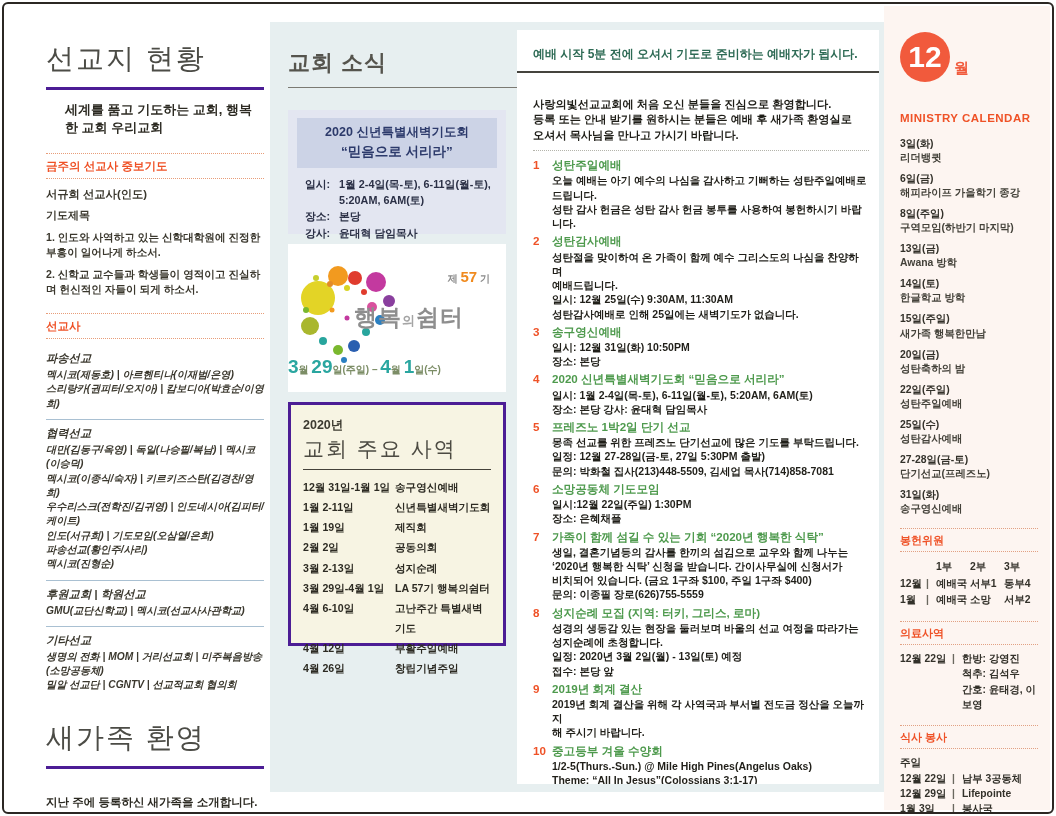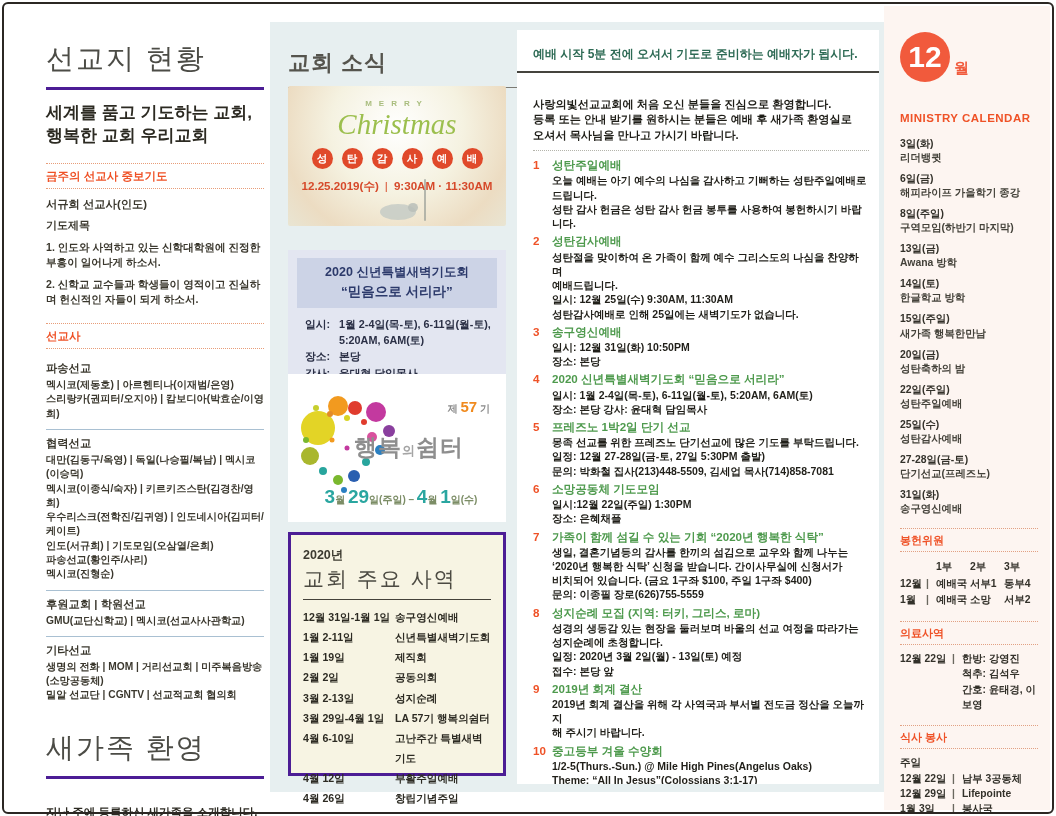--- a/index.html
+++ b/index.html
@@ -9,27 +9,27 @@
   }
   *{margin:0;padding:0;box-sizing:border-box;}
   html,body{width:1056px;height:816px;background:#fff;}
   body{font-family:"Liberation Sans","DejaVu Sans",sans-serif;color:var(--ink);position:relative;overflow:hidden;}
   .frame{position:absolute;inset:2px;border:2px solid #2b2723;border-radius:6px;pointer-events:none;z-index:50;}
 
   
   .left-col{position:absolute;left:46px;top:40px;width:218px;}
   .big-title{font-size:28px;letter-spacing:2px;color:#4c4c46;font-weight:normal;
     padding-bottom:9px;border-bottom:3px solid #4c1d95;}
-  .left-sub{margin-top:11px;font-size:17px;font-weight:bold;color:#2c2a22;}
+  .left-sub{margin-top:11px;font-size:13px;font-weight:bold;color:#2c2a22;margin-left:19px;}
   .sec-hdr{margin-top:16px;color:var(--accent);font-weight:bold;font-size:11.5px;
     padding:5px 0 4px;border-top:1px dotted #e89d79;border-bottom:1px dotted #e89d79;}
   .m-body{font-size:10.6px;font-weight:bold;color:var(--body);line-height:1.42;margin-top:7px;}
   .m-name{font-size:11.3px;font-weight:bold;color:var(--body);margin-top:8px;}
   .m-label{font-size:11px;font-weight:bold;color:var(--body);margin-top:6px;}
-  .m-group{border-top:1px solid #a9c0d2;padding-top:6px;margin-top:8px;}
+  .m-group{border-top:1px solid #a9c0d2;padding-top:6px;margin-top:8px;font-style:italic;}
   .m-group:first-child{border-top:none;margin-top:6px;}
   .m-group-title{font-size:11.3px;font-weight:bold;color:var(--body);margin-bottom:2px;}
   .m-line{font-size:10.2px;font-weight:bold;color:var(--body);line-height:1.4;}
 
   .nf-title{margin-top:26px;}
   .nf-sub{margin-top:26px;font-size:11.5px;font-weight:bold;color:#2c2a22;}
   .nf-table{margin-top:8px;}
   .nf-head{display:flex;border-top:1px dotted #e89d79;border-bottom:1.5px solid #44423a;
     padding:5px 0 4px;color:var(--accent);font-weight:bold;font-size:10.6px;line-height:1.25;white-space:pre-line;}
   .nfc0{width:42px;} .nfc1{width:40px;} .nfc2{width:46px;} .nfc3{width:56px;} .nfc4{width:34px;}
@@ -55,26 +55,26 @@
   .staff{position:absolute;left:136px;bottom:5px;width:2px;height:42px;background:#9aa098;opacity:.7;border-radius:2px;}
 
   .pm-box{margin-top:24px;height:124px;background:#e3e6f1;padding:8px 9px;}
   .pm-title{background:#ccd3e6;text-align:center;padding:6px 2px 7px;color:var(--navy);font-weight:bold;}
   .pm-title .l1{font-size:12.5px;} .pm-title .l2{font-size:13.5px;margin-top:2px;}
   .pm-rows{margin-top:8px;}
   .pm-row{display:flex;font-size:10.8px;font-weight:bold;color:#2b3046;line-height:1.5;}
   .pm-label{width:34px;margin-left:8px;flex:none;}
   .pm-row.cont .pm-label{visibility:hidden;}
 
-  .sh-card{margin-top:0;height:148px;background:#fff;position:relative;overflow:hidden;}
+  .sh-card{margin-top:10px;height:148px;background:#fff;position:relative;overflow:hidden;}
   .sh-gi{position:absolute;right:16px;top:24px;font-size:10px;color:#8a8a8a;font-weight:bold;}
   .sh-gi .num{color:#f08a1e;font-size:15px;}
   .sh-name{position:absolute;left:66px;top:58px;font-size:23px;color:#8e8e8e;font-weight:bold;letter-spacing:1px;}
   .sh-name .small{font-size:13px;color:#a5a5a5;}
-  .sh-date{position:absolute;left:8px;right:0;bottom:14px;text-align:center;color:#7c8d66;font-size:10px;font-weight:bold;}
+  .sh-date{position:absolute;left:0;right:0;bottom:14px;color:#7c8d66;font-size:10px;font-weight:bold;}
   .sh-date .big{color:#2aa6a0;font-size:19px;font-weight:bold;}
   .sh-heart{position:absolute;left:4px;top:8px;}
 
   .my-box{margin-top:10px;height:244px;background:var(--beige);border:3px solid #4c1d95;padding:12px 12px 0;}
   .my-year{font-size:12.5px;font-weight:bold;color:#3c3a30;}
   .my-title{font-size:21px;color:#4c4a42;letter-spacing:2px;margin-top:1px;padding-bottom:6px;border-bottom:1.5px solid #44423a;}
   .my-rows{margin-top:7px;}
   .my-row{display:flex;font-size:10.6px;font-weight:bold;color:#2c2a22;line-height:1.9;}
   .my-date{width:92px;flex:none;}
 
@@ -171,38 +171,20 @@
 
   </div>
 
 </div>
 
 <div class="panel">
   <h1 class="panel-title">교회 소식</h1>
 
   <div class="media-col">
 
-    <div class="xmas-card">
-      <div class="xmas-merry">MERRY</div>
-      <div class="xmas-script">Christmas</div>
-      <div class="xmas-circles" id="xmas-circles">
-          <div class="xmas-circle">성</div>
-          <div class="xmas-circle">탄</div>
-          <div class="xmas-circle">감</div>
-          <div class="xmas-circle">사</div>
-          <div class="xmas-circle">예</div>
-          <div class="xmas-circle">배</div>
-        </div>
-      <div class="xmas-date-row">
-        <span>12.25.2019(수)</span><span class="xmas-sep">|</span><span>9:30AM · 11:30AM</span>
-      </div>
-      <div class="sheep"></div>
-      <div class="sheep-head"></div>
-      <div class="staff"></div>
-    </div>
 
     <div class="pm-box">
       <div class="pm-title">
         <div class="l1">2020 신년특별새벽기도회</div>
         <div class="l2">“믿음으로 서리라”</div>
       </div>
       <div class="pm-rows" id="pm-rows">
           <div class="pm-row">
             <span class="pm-label">일시:</span>
             <span>1월 2-4일(목-토), 6-11일(월-토),</span>

